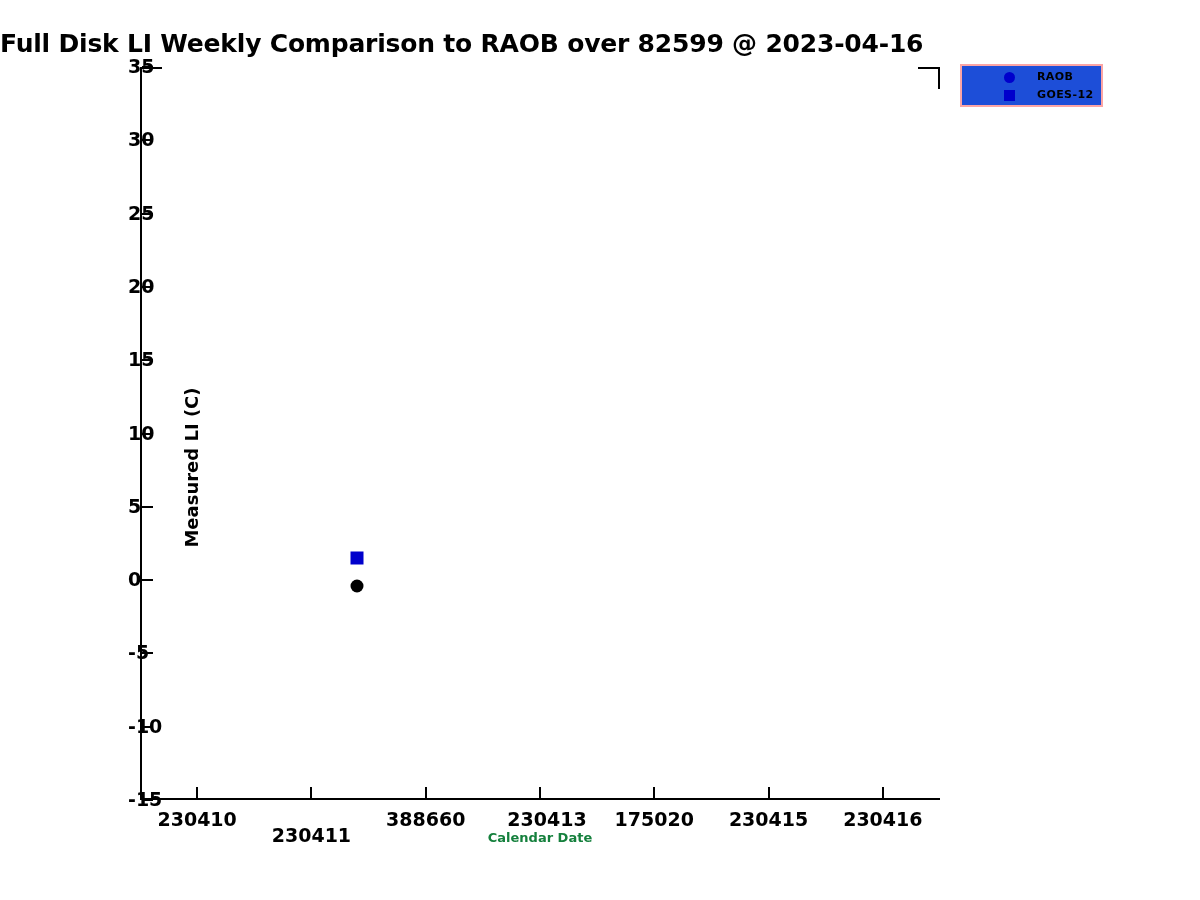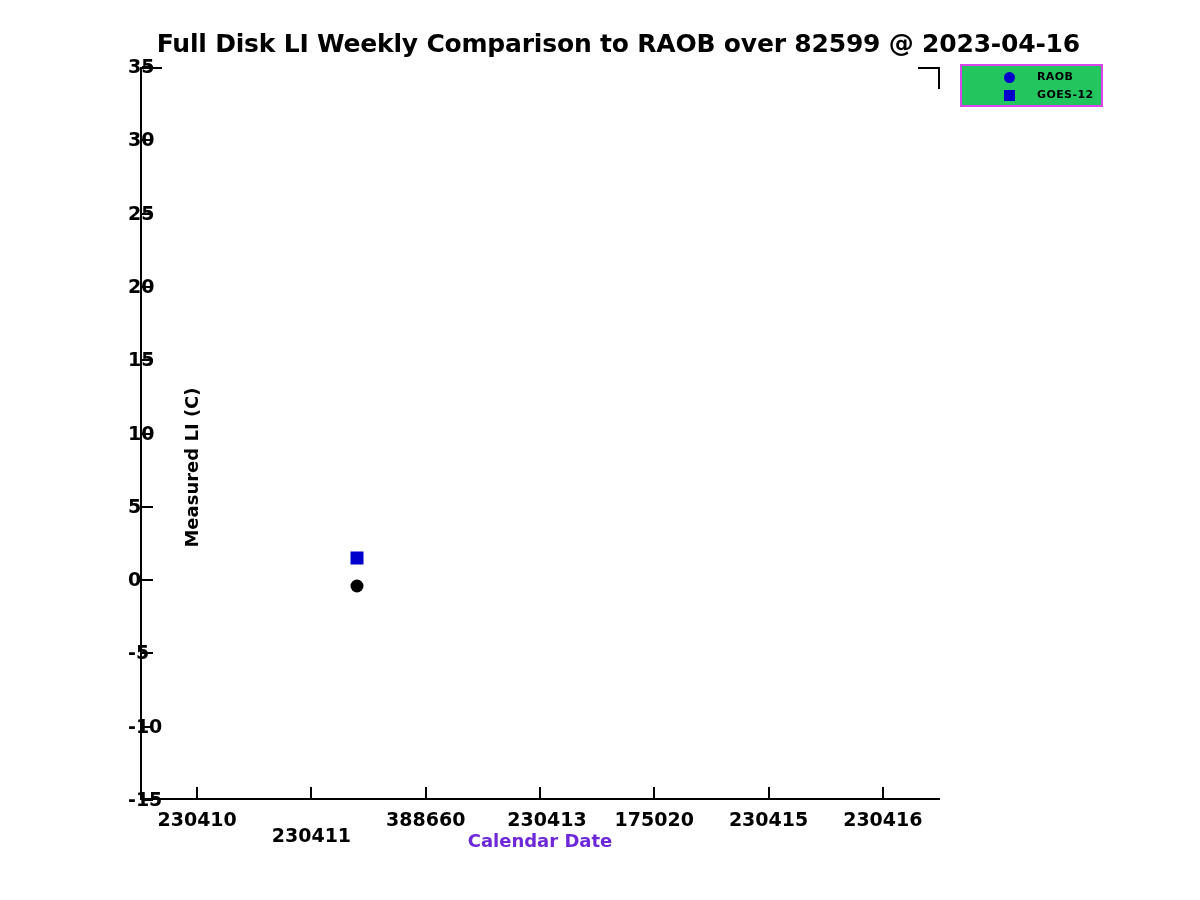--- a/index.html
+++ b/index.html
@@ -14,21 +14,21 @@
     font-family: "DejaVu Sans", sans-serif;
     overflow: hidden;
   }
 
   
   #chart-title {
     position: absolute;
     left: 0;
     top: 29px;
     width: 1080px;
-    text-align: right;
+    text-align: left;
     font-size: 25px;
     font-weight: bold;
     color: #000000;
     letter-spacing: -0.2px;
     white-space: nowrap;
   }
 
   
   
   #plot-area {
@@ -83,23 +83,23 @@
     transform: translateX(-50%);
   }
 
   
   #xaxis-title {
     position: absolute;
     left: 140px;
     top: 830px;
     width: 800px;
     text-align: center;
-    font-size: 18px;
-    font-weight: bold;
-    color: #6d28d9;
+    font-size: 13px;
+    font-weight: bold;
+    color: #15803d;
   }
   #yaxis-title {
     position: absolute;
     left: -29px;
     top: 390px;
     font-size: 18px;
     font-weight: bold;
     color: #000000;
     transform: rotate(-90deg);
     transform-origin: center center;
@@ -121,22 +121,22 @@
     border-radius: 50%;
   }
 
   
   #legend {
     position: absolute;
     left: 960px;
     top: 64px;
     width: 143px;
     height: 43px;
-    border: 2px solid #d946ef;
-    background: #22c55e;
+    border: 2px solid #fca5a5;
+    background: #1d4ed8;
     box-sizing: border-box;
   }
   .legend-row {
     position: absolute;
     height: 18px;
     left: 0;
     right: 0;
   }
   .legend-row-0 { top: 2px; }
   .legend-row-1 { top: 20px; }

